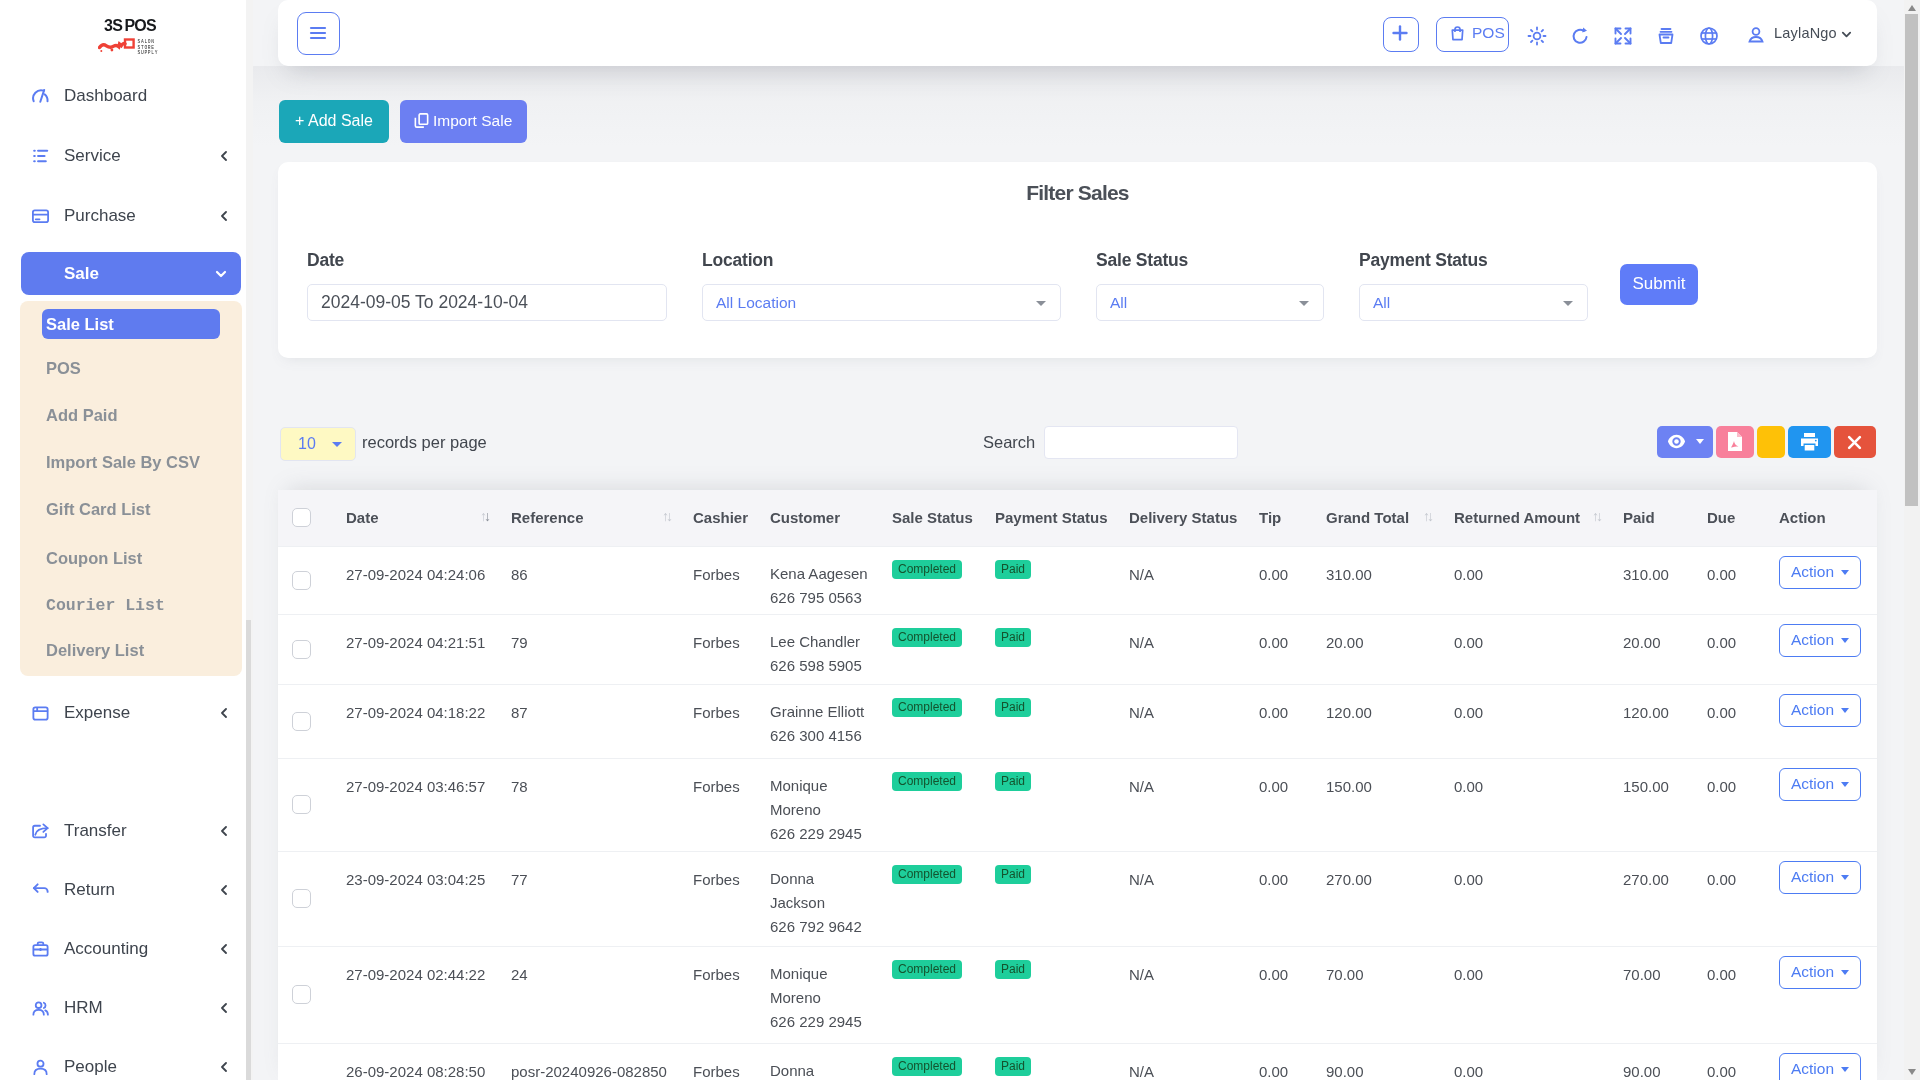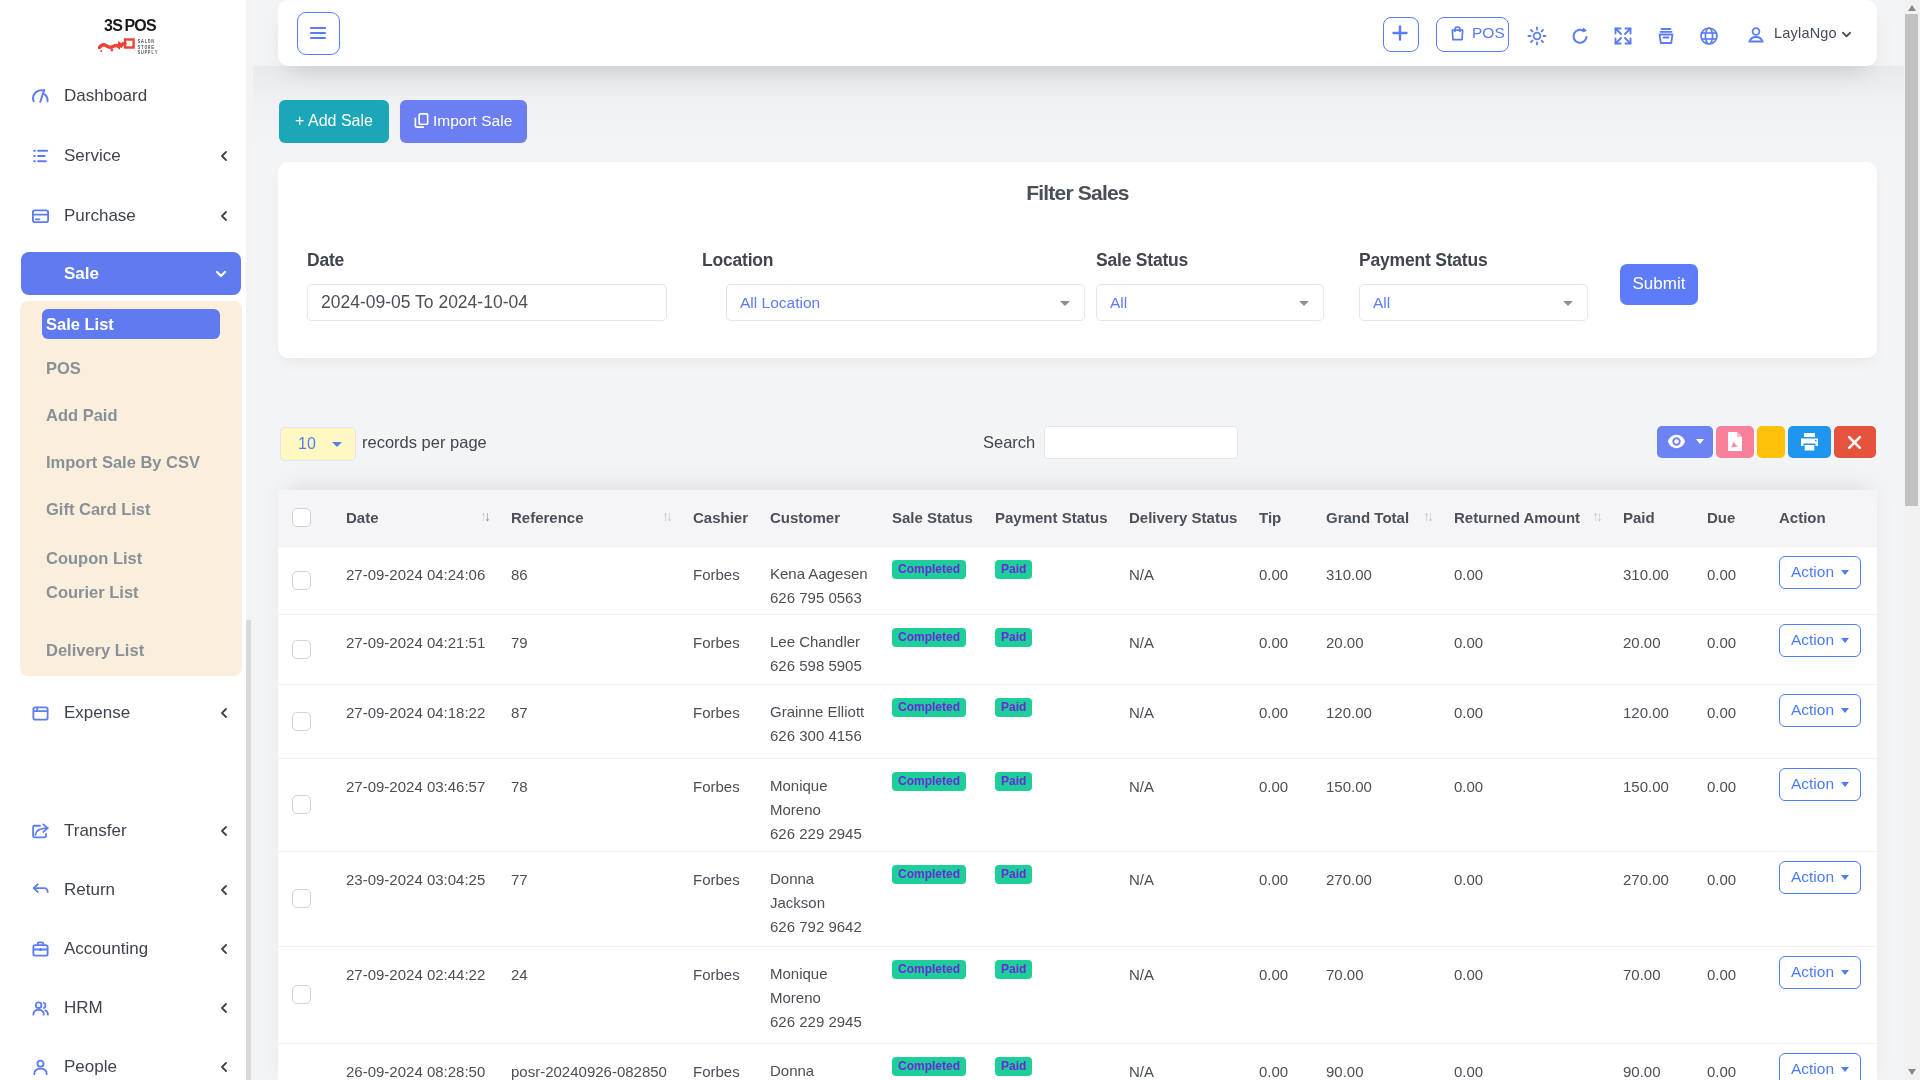--- a/index.html
+++ b/index.html
@@ -52,21 +52,21 @@
 .search-box { position:absolute; left:1044px; top:426px; width:194px; height:33px; background:#fff; border:1px solid #e4e6f2; border-radius:4px; }
 .exp-btn { position:absolute; top:426px; height:32px; border-radius:5px; }
 
 
 #tcard { position:absolute; left:278px; top:490px; width:1599px; height:600px; background:#fff; border-radius:8px 8px 0 0; box-shadow:0 -10px 22px -10px rgba(110,115,125,0.22); }
 table { border-collapse:collapse; table-layout:fixed; width:1599px; }
 th { background:#f5f5f8; font-size:15px; font-weight:bold; color:#4c5058; text-align:left; padding:0 0 0 14px; height:56px; vertical-align:middle; position:relative; }
 td { font-size:15px; color:#4b4f56; padding:15px 0 0 14px; vertical-align:top; line-height:25px; border-top:1px solid #eef0f3; background:#fff; }
 td.cbtd { vertical-align:middle; padding:0 0 0 14px; }
 td.acttd { padding-top:9px; }
-.badge { display:inline-block; background:#1ece9b; color:#6d28d9; font-size:12px; font-weight:bold; line-height:12px; padding:3px 6px 4px 6px; border-radius:4px; position:relative; top:-7px; }
+.badge { display:inline-block; background:#1ece9b; color:#14532d; font-size:12px; font-weight:normal; line-height:12px; padding:3px 6px 4px 6px; border-radius:4px; position:relative; top:-7px; }
 .cb { width:19px; height:19px; border:1.5px solid #ced1d8; border-radius:5px; background:#fff; }
 .sort { position:absolute; right:9px; top:18px; font-size:14px; color:#c4c8cf; letter-spacing:-3px; font-weight:normal; }
 .act-btn { display:inline-block; width:82px; height:33px; border:1.5px solid #4d7cf3; border-radius:6px; color:#4d7cf3; font-size:15.5px; text-align:center; line-height:30px; background:#fff; }
 .act-btn .car { display:inline-block; width:0; height:0; border-left:4.5px solid transparent; border-right:4.5px solid transparent; border-top:5px solid #4d7cf3; margin-left:7px; margin-bottom:2px; }
 .phone { line-height:24px; }
 
 
 #vsb { position:absolute; right:0; top:0; width:16px; height:1080px; background:#f2f2f2; z-index:20; }
 #vsb-thumb { position:absolute; left:1px; top:14px; width:13px; height:492px; background:#c1c1c1; }
 .vsb-ar { position:absolute; left:4px; width:0; height:0; border-left:4px solid transparent; border-right:4px solid transparent; }
@@ -130,21 +130,21 @@
       </svg>
   </div>
 
   <div class="submenu">
     <div class="sub-active">Sale List</div>
     <div class="sub-item" style="top:58px;">POS</div>
     <div class="sub-item" style="top:105px;">Add Paid</div>
     <div class="sub-item" style="top:152px;">Import Sale By CSV</div>
     <div class="sub-item" style="top:199px;">Gift Card List</div>
     <div class="sub-item" style="top:248px;">Coupon List</div>
-    <div class="sub-item" style="top:282px;">Courier List</div>
+    <div class="sub-item" style="top:295px;font-family:Liberation Mono, monospace;">Courier List</div>
     <div class="sub-item" style="top:340px;">Delivery List</div>
   </div>
 
   <div class="nav-item" style="top:691px;">
     <svg class="ico" viewBox="0 0 20 20" fill="none" stroke="#5b7cf2" stroke-width="1.9">
       <rect x="2.5" y="4" width="15" height="13" rx="2"></rect>
       <path d="M2.5 8 H18"></path>
       <path d="M6.5 4 V8"></path>
     </svg>
     <span class="lbl">Expense</span>
@@ -285,21 +285,21 @@
     <rect x="6.5" y="2" width="9" height="11" rx="1.2"></rect>
     <path d="M11.5 16 H4 A1.5 1.5 0 0 1 2.5 14.5 V6"></path>
   </svg>
   <span style="position:absolute;left:33px;">Import Sale</span>
 </div>
 <div id="filter">
   <h3>Filter Sales</h3>
   <div class="f-lbl" style="left:29px;">Date</div>
   <div class="f-input" style="left:29px;width:360px;">2024-09-05 To 2024-10-04</div>
   <div class="f-lbl" style="left:424px;">Location</div>
-  <div class="f-select" style="left:424px;width:359px;margin-left:24px;">All Location<span class="car"></span></div>
+  <div class="f-select" style="left:424px;width:359px;">All Location<span class="car"></span></div>
   <div class="f-lbl" style="left:818px;">Sale Status</div>
   <div class="f-select" style="left:818px;width:228px;">All<span class="car"></span></div>
   <div class="f-lbl" style="left:1081px;">Payment Status</div>
   <div class="f-select" style="left:1081px;width:229px;">All<span class="car"></span></div>
   <div class="btn-submit">Submit</div>
 </div>
 <div class="rec-select">
     <span class="val">10</span>
     <span class="car"></span>
   </div>

